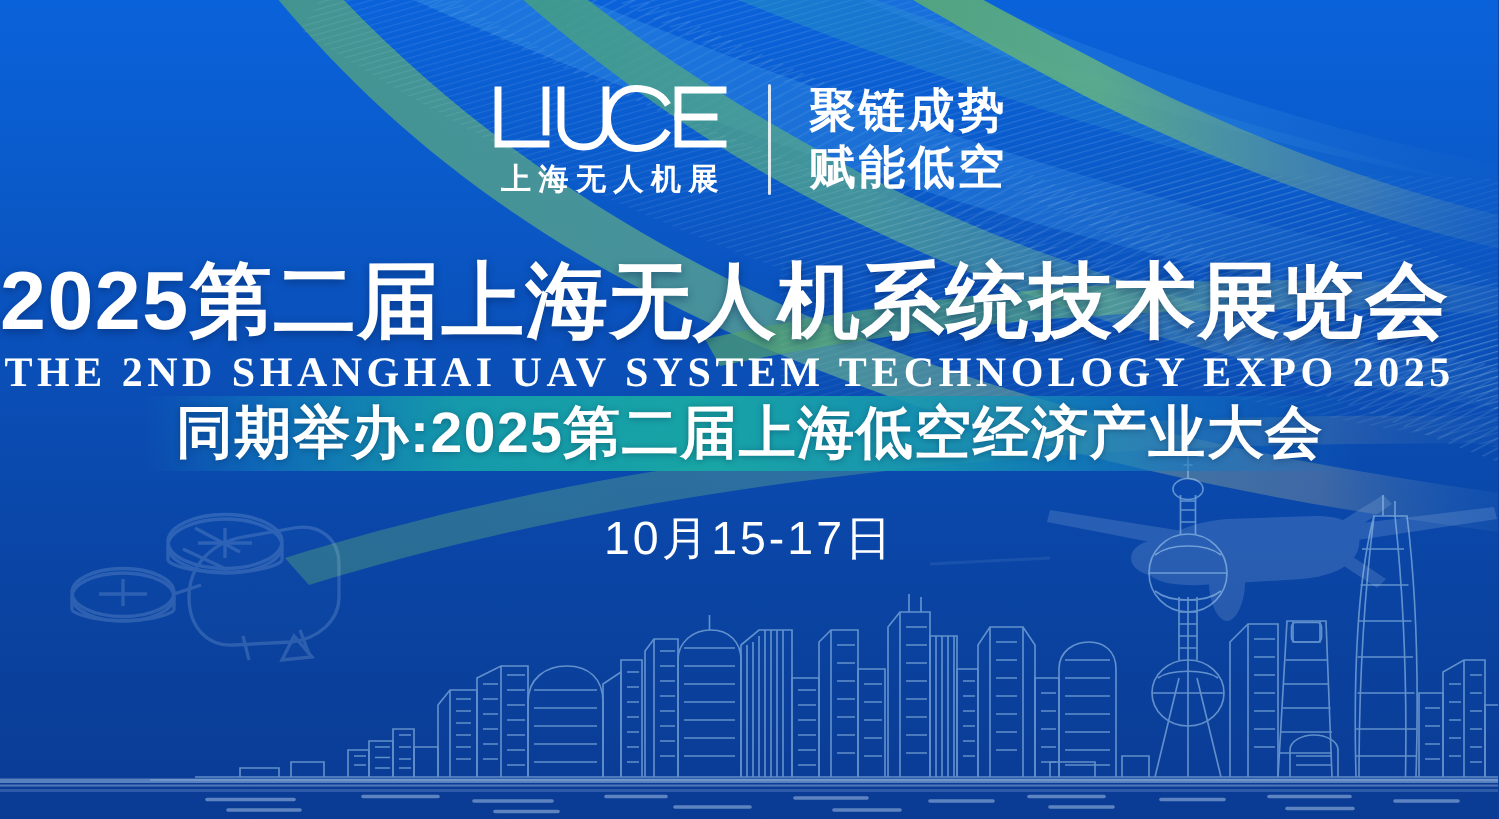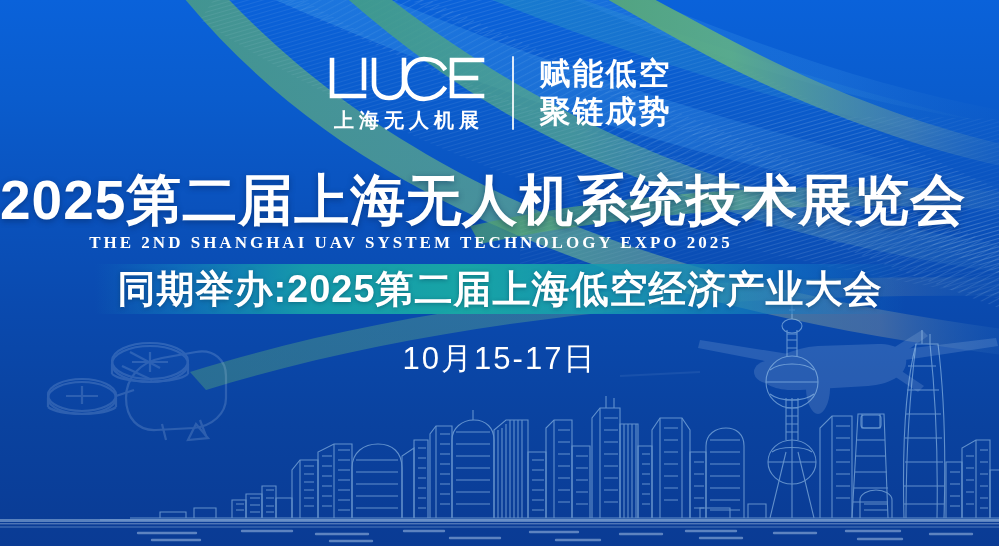--- a/index.html
+++ b/index.html
@@ -74,37 +74,36 @@
     line-height: 1.12;
     white-space: nowrap;
   }
 
   
   .main-title {
     position: absolute;
     top: 172px;
     left: 0;
     width: 819px;
-    text-align: center;
     z-index: 20;
   }
   .title-cn {
     color: #ffffff;
     font-size: 55px;
     font-weight: 700;
     letter-spacing: 1px;
     line-height: 1.05;
     white-space: nowrap;
     text-shadow: 0 2px 6px rgba(3,30,80,0.45);
   }
   .title-en {
     margin-top: 4px;
     color: #ffffff;
     font-family: "Liberation Serif", "DejaVu Serif", serif;
-    font-size: 17px;
+    font-size: 28px;
     font-weight: 700;
     letter-spacing: 3.0px;
     text-indent: 3px;
     line-height: 1.1;
     white-space: nowrap;
   }
 
   
   .sub-banner {
     position: absolute;
@@ -508,22 +507,22 @@
           <path d="M 154,4 L 124,4 L 124,40 L 154,40"></path>
           <path d="M 124,22 L 148,22"></path>
         </g>
       </svg>
       <div class="logo-sub">上海无人机展</div>
     </div>
 
     <div class="logo-divider"></div>
 
     <div class="logo-tagline">
+      <div>聚链成势</div>
       <div>赋能低空</div>
-      <div>聚链成势</div>
     </div>
   </div>
 
   <div class="main-title">
     <div class="title-cn">2025第二届上海无人机系统技术展览会</div>
     <div class="title-en">THE 2ND SHANGHAI UAV SYSTEM TECHNOLOGY EXPO 2025</div>
   </div>
 
   <div class="sub-banner">
     <div class="sub-banner-text">同期举办:2025第二届上海低空经济产业大会</div>

